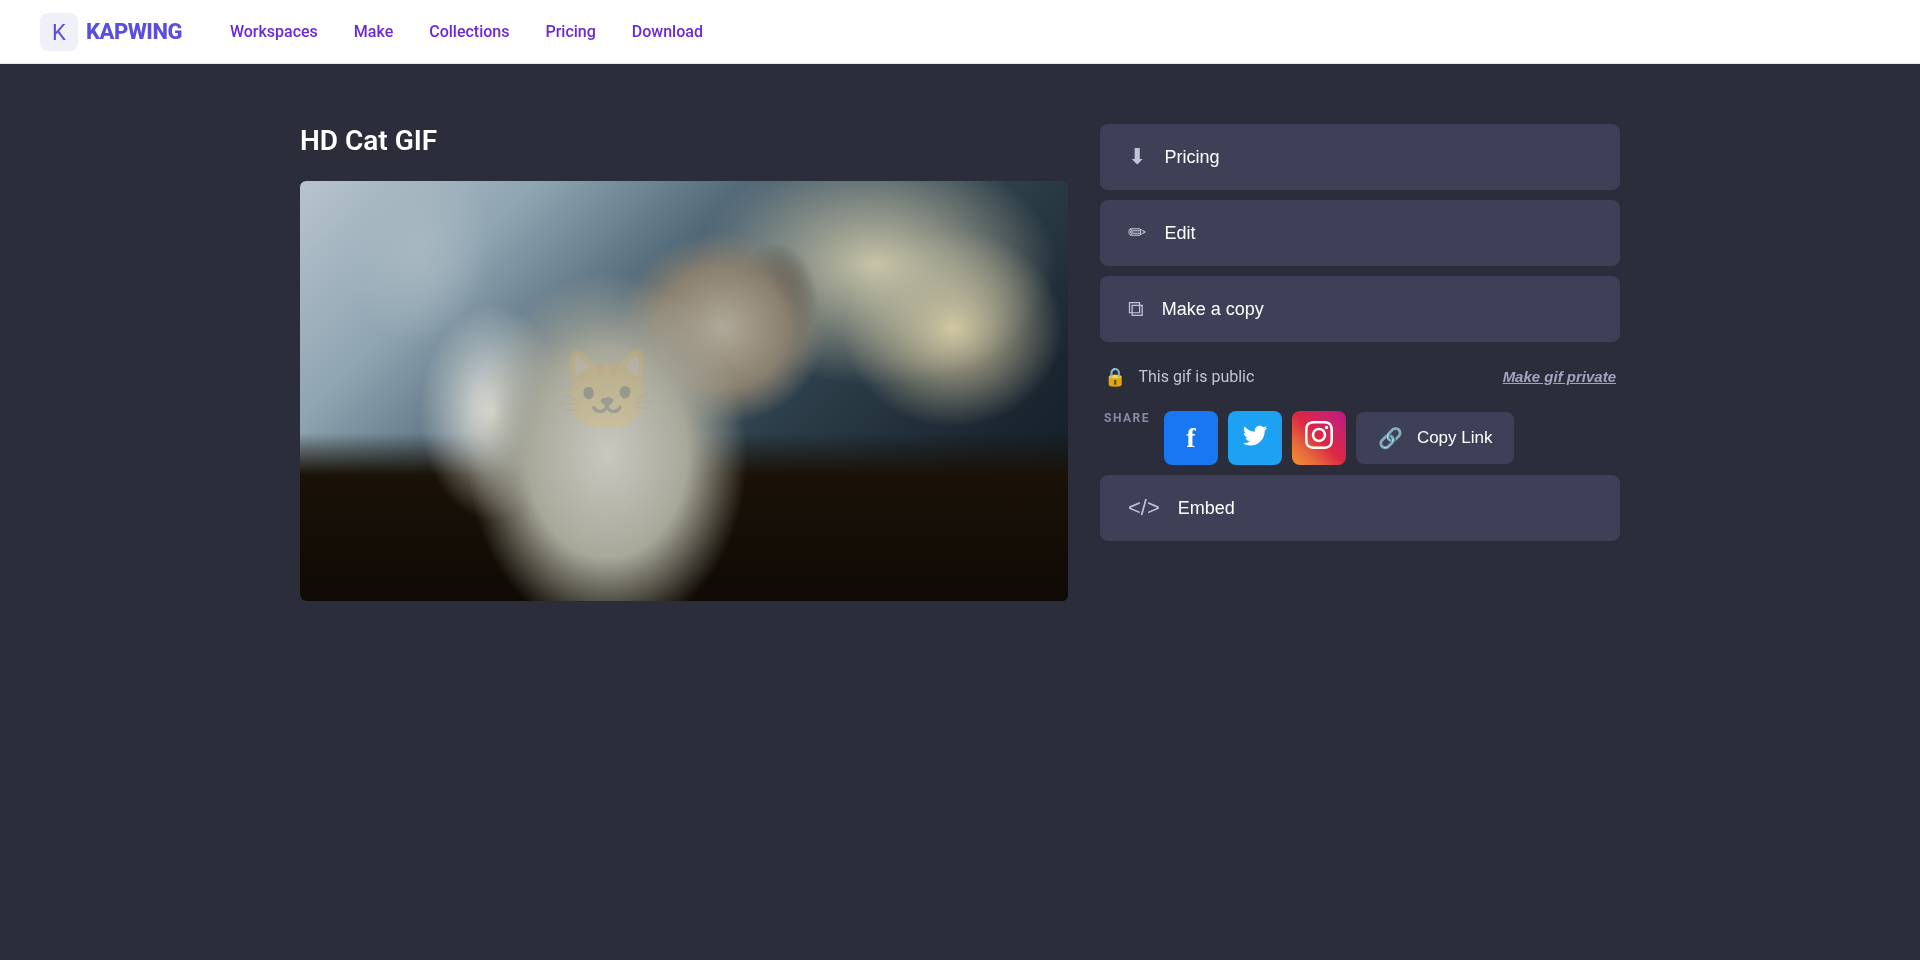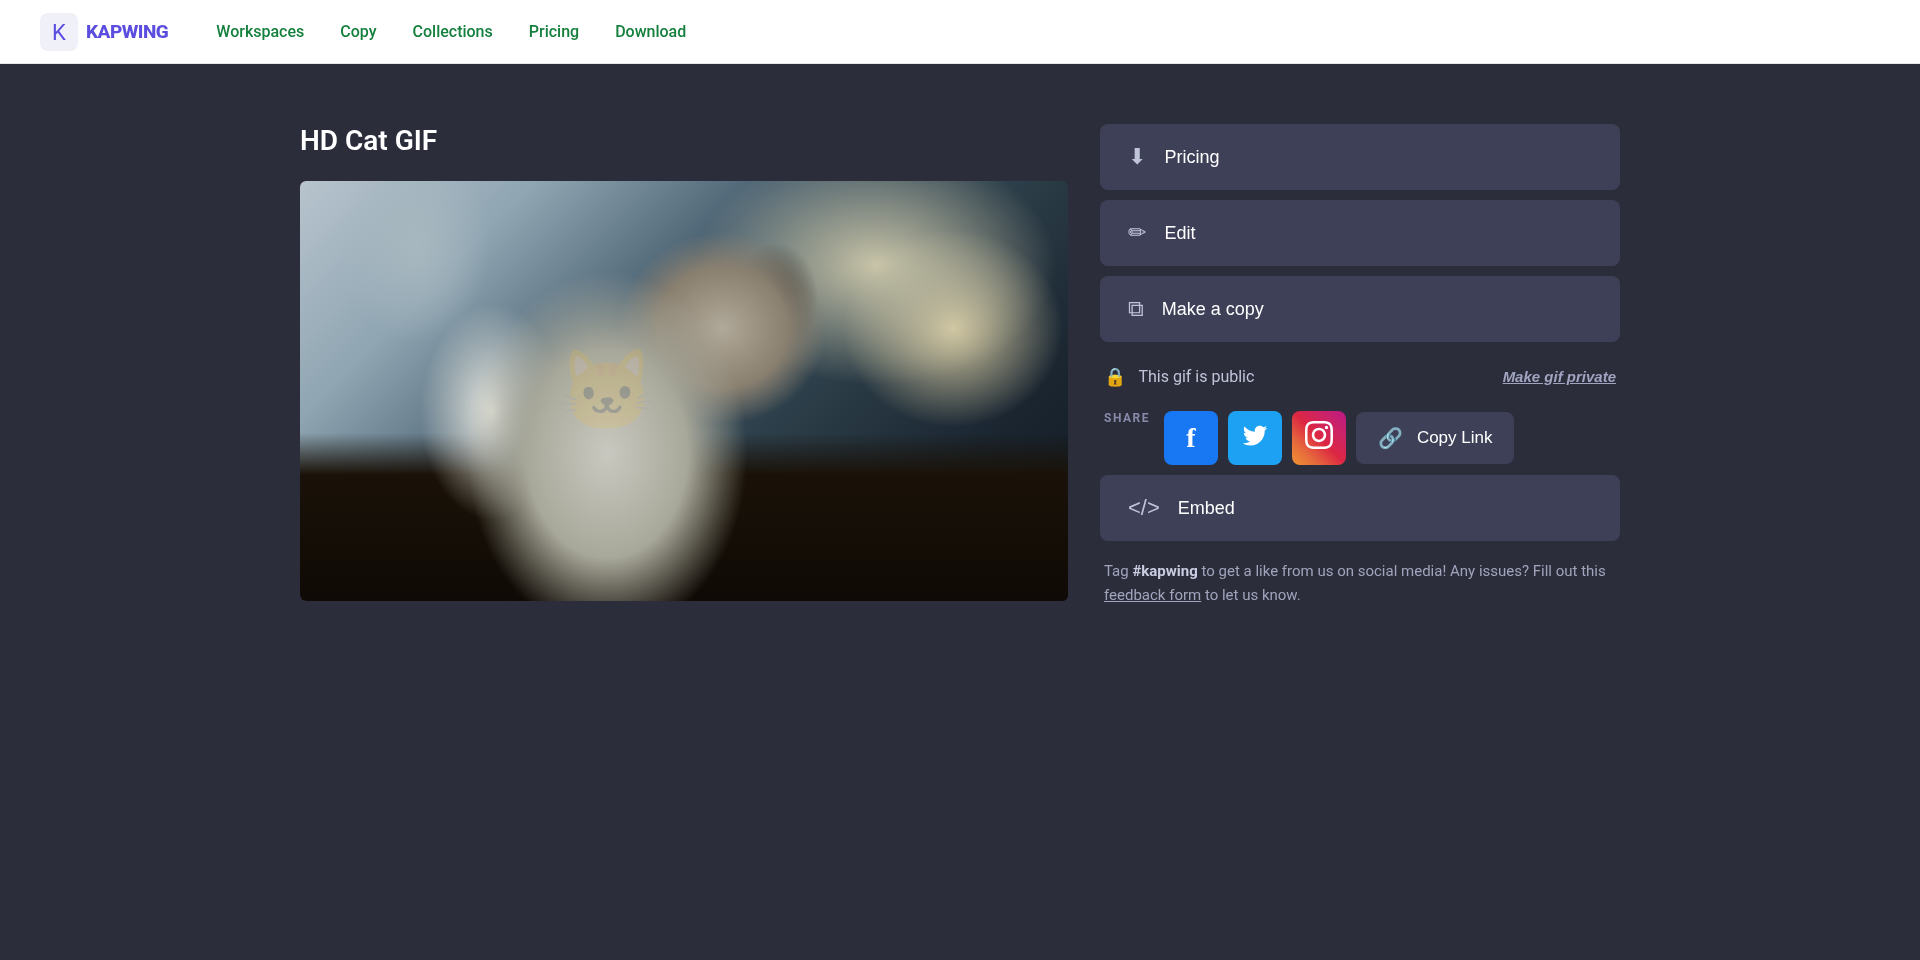--- a/index.html
+++ b/index.html
@@ -24,34 +24,34 @@
       align-items: center;
       gap: 8px;
       text-decoration: none;
       margin-right: 48px;
     }
     .nav-logo-icon {
       width: 38px;
       height: 38px;
     }
     .nav-logo-text {
-      font-size: 19px;
+      font-size: 22px;
       font-weight: 800;
       color: #5b4de0;
       letter-spacing: -0.5px;
     }
     .nav-links {
       display: flex;
       align-items: center;
       gap: 36px;
       list-style: none;
     }
     .nav-links a {
       text-decoration: none;
-      color: #15803d;
+      color: #6d28d9;
       font-size: 16px;
       font-weight: 500;
     }
 
     
     .main-content {
       max-width: 1400px;
       margin: 0 auto;
       padding: 60px 40px 40px;
       display: flex;
@@ -244,21 +244,21 @@
   <a class="nav-logo" href="#">
 
     <svg class="nav-logo-icon" viewBox="0 0 38 38" xmlns="http://www.w3.org/2000/svg">
       <rect width="38" height="38" rx="8" fill="#f0f0f8"></rect>
       <text x="19" y="27" text-anchor="middle" font-size="22" fill="#5b4de0">K</text>
     </svg>
     <span class="nav-logo-text">KAPWING</span>
   </a>
   <ul class="nav-links">
     <li><a href="#">Workspaces</a></li>
-    <li><a href="#">Copy</a></li>
+    <li><a href="#">Make</a></li>
     <li><a href="#">Collections</a></li>
     <li><a href="#">Pricing</a></li>
     <li><a href="#">Download</a></li>
   </ul>
 </nav>
 
 <div class="main-content">
 
   <div class="left-side">
     <h1 class="page-title">HD Cat GIF</h1>
@@ -321,18 +321,15 @@
           <span>Copy Link</span>
         </button>
       </div>
     </div>
 
     <button class="action-btn">
       <span class="btn-icon">&lt;/&gt;</span>
       <span>Embed</span>
     </button>
 
-    <p class="tag-text">
-      <span>Tag </span><strong>#kapwing</strong><span> to get a like from us on social media! Any issues? Fill out this </span><a href="#">feedback form</a><span> to let us know.</span>
-    </p>
 
   </div>
 </div>
 
 </body></html>

